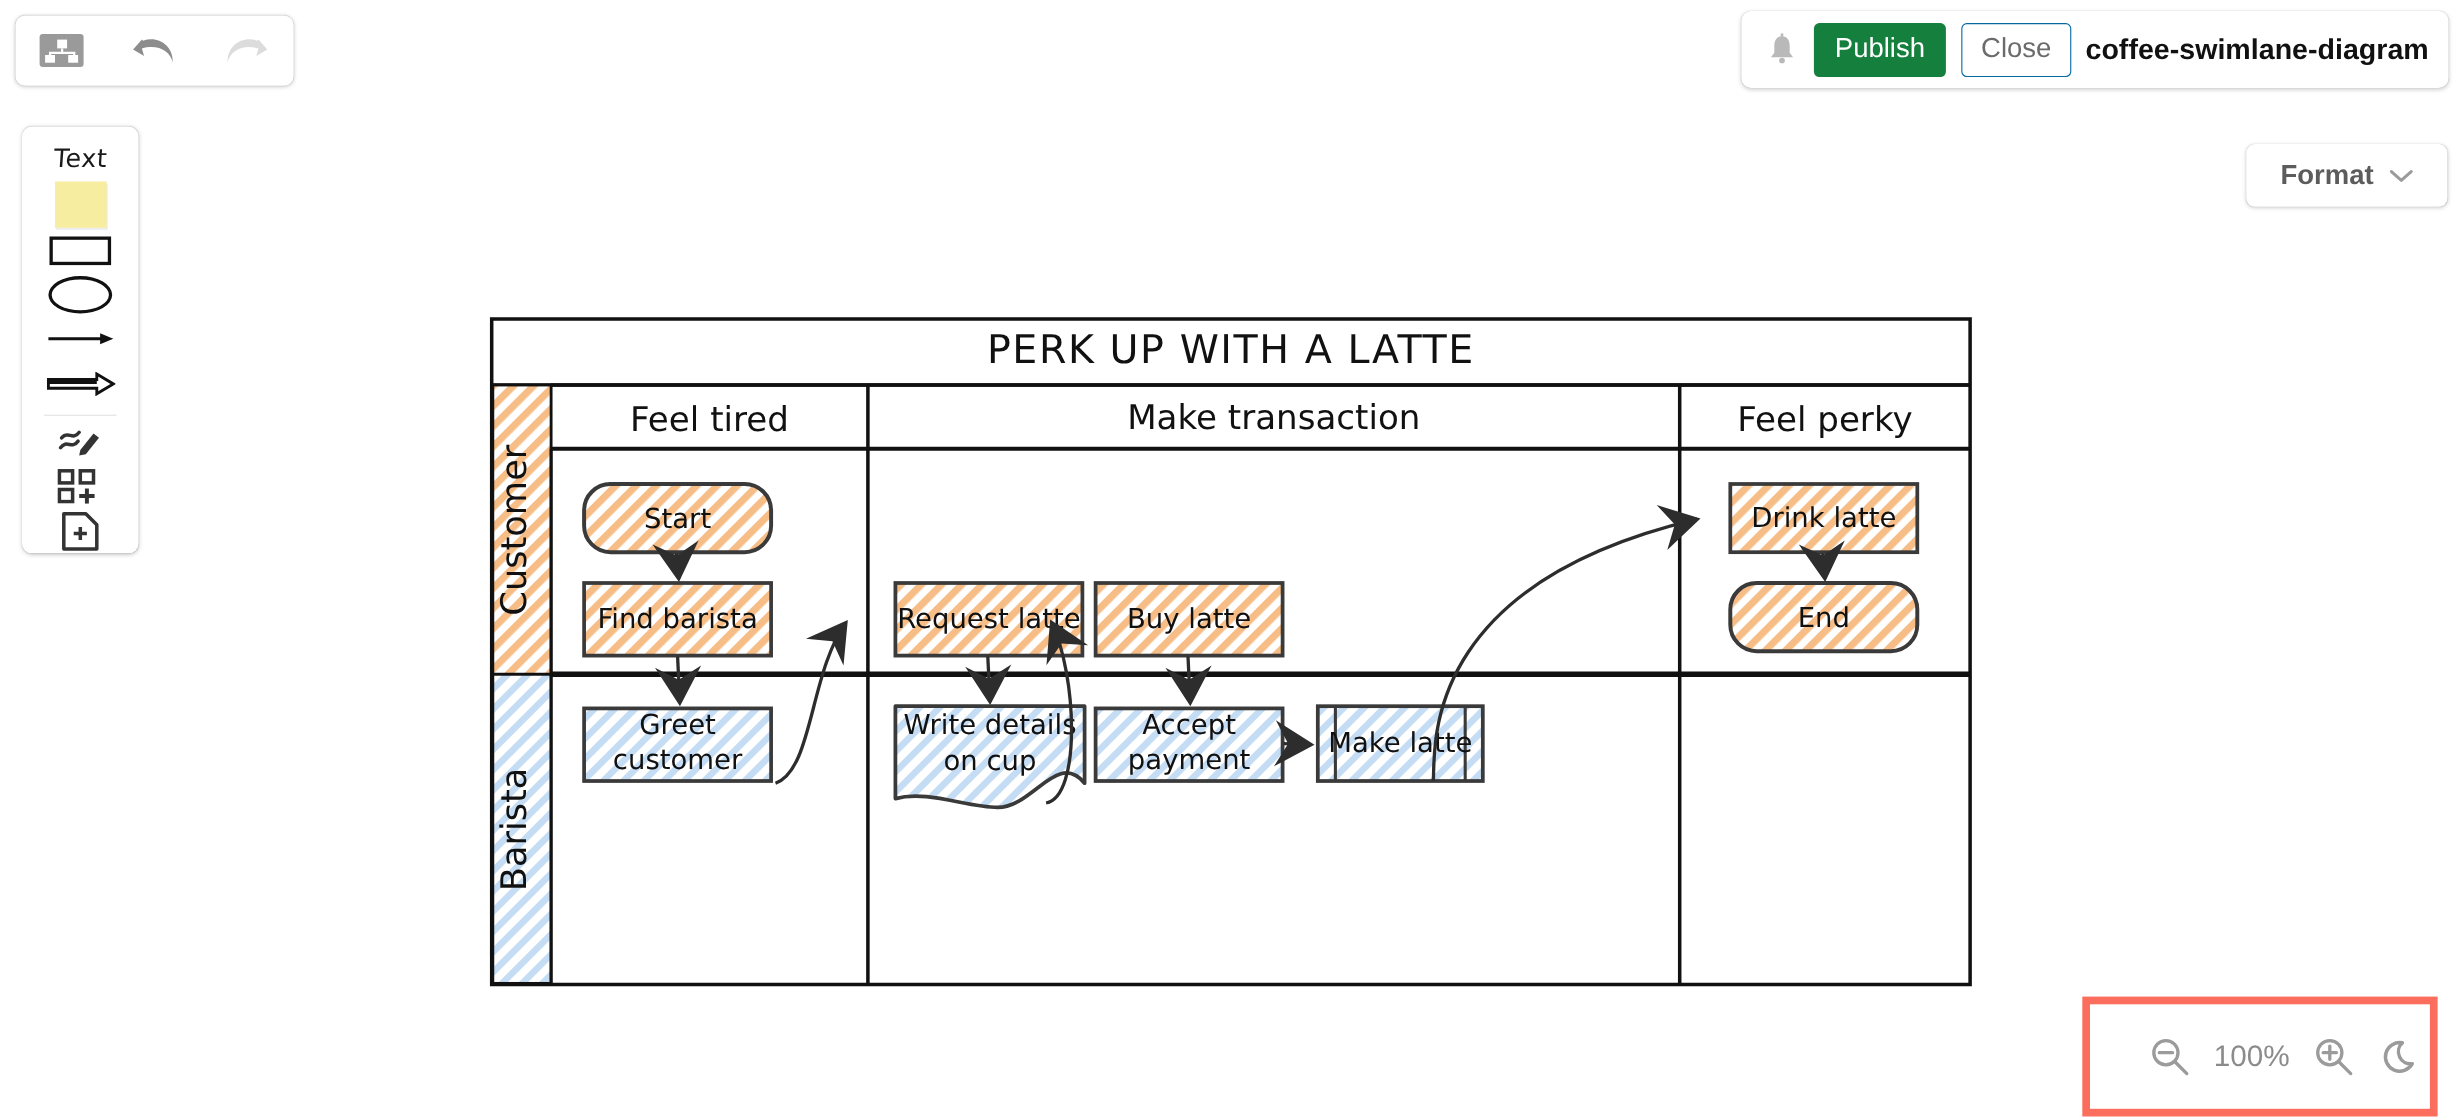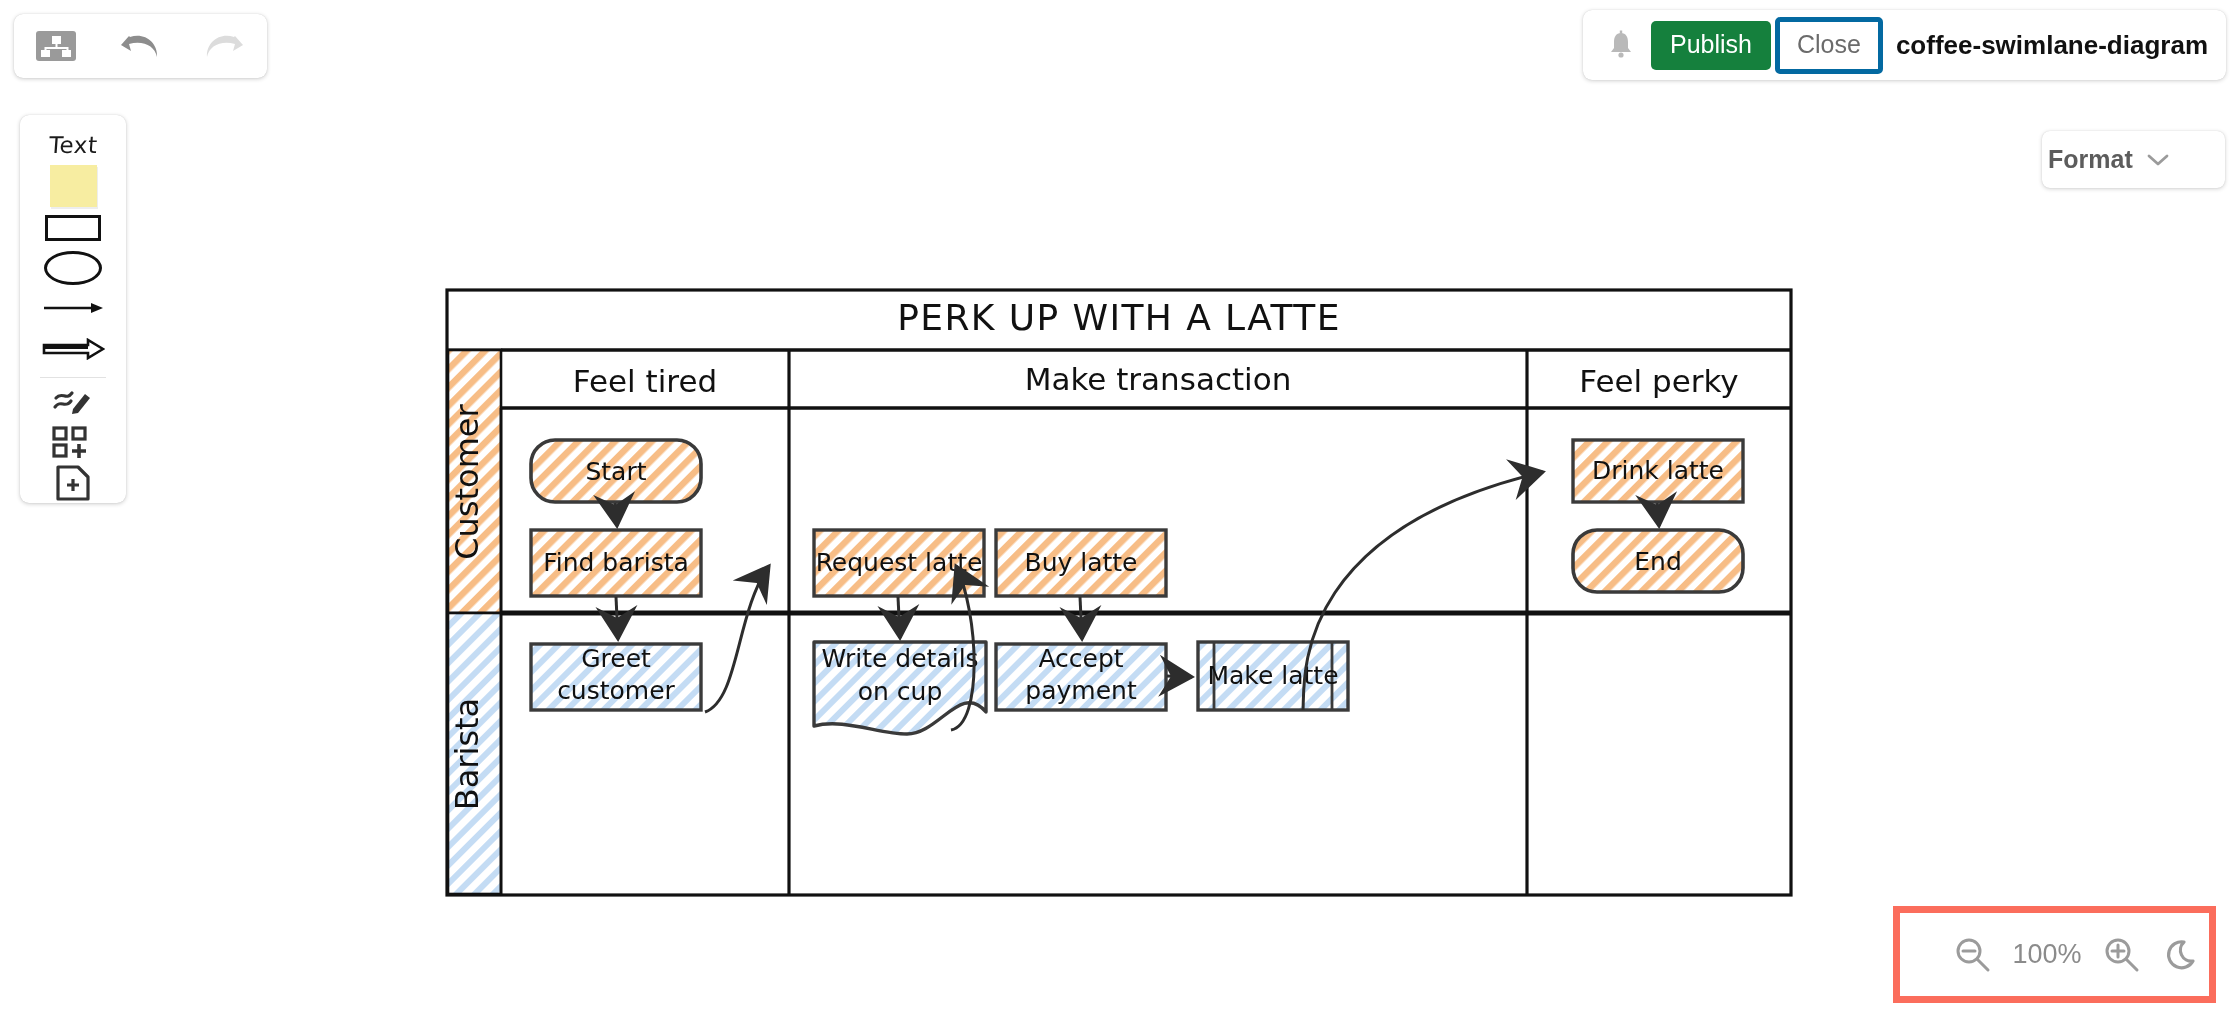--- a/index.html
+++ b/index.html
@@ -62,43 +62,43 @@
     box-shadow: 0 1px 4px rgba(0,0,0,.18), 0 0 1px rgba(0,0,0,.16);
     display: flex; align-items: center; padding: 0 18px;
   }
   .bell { width: 44px; height: 44px; display:flex; align-items:center; justify-content:center; cursor:pointer; }
   .btn-publish {
     background: #15803d; color: #fff; border: 0; border-radius: 5px;
     font-size: 25px; padding: 9px 19px 11px; margin-left: 10px; cursor: pointer;
     font-family: "Liberation Sans", sans-serif;
   }
   .btn-close {
-    background: #fff; color: #6b6b6b; border: 5px solid #0369a1; border-radius: 5px;
-    font-size: 25px; padding: 8px 17px 10px; margin-left: 4px; cursor: pointer;
+    background: #fff; color: #6b6b6b; border: 1px solid #0369a1; border-radius: 5px;
+    font-size: 25px; padding: 8px 17px 10px; margin-left: 14px; cursor: pointer;
     font-family: "Liberation Sans", sans-serif;
   }
   .doc-title {
     margin-left: 13px; font-size: 26px; color: #111; white-space: nowrap; font-weight: bold;
   }
 
   
   .fmt-btn {
     position: absolute; left: 2042px; top: 131px;
     width: 183px; height: 57px;
     background: #fff; border: 0; border-radius: 8px;
     box-shadow: 0 1px 4px rgba(0,0,0,.18), 0 0 1px rgba(0,0,0,.16);
-    display: flex; align-items: center; gap: 14px;
+    display: flex; align-items: center; justify-content: center; gap: 14px;
     cursor: pointer;
   }
   .fmt-label { font-size: 25px; font-weight: bold; color: #5c5c5c; }
 
   
   .zoom-wrap {
     position: absolute; left: 1893px; top: 906px;
-    width: 323px; height: 97px;
+    width: 323px; height: 109px;
     border: 7px solid #fb6d5c; background: #fff;
     display: flex; align-items: center; justify-content: center; gap: 8px; padding-left: 46px;
   }
   .zbtn { width: 54px; height: 54px; display:flex; align-items:center; justify-content:center; cursor:pointer; background:none; border:0; padding:0; }
   .zlevel { font-size: 27px; color: #8b8b8b; min-width: 80px; text-align: center; cursor: default; }
 
   
   .diagram { position: absolute; left: 439px; top: 282px; }
   .sk-text {
     font-family: "DejaVu Sans", sans-serif;

